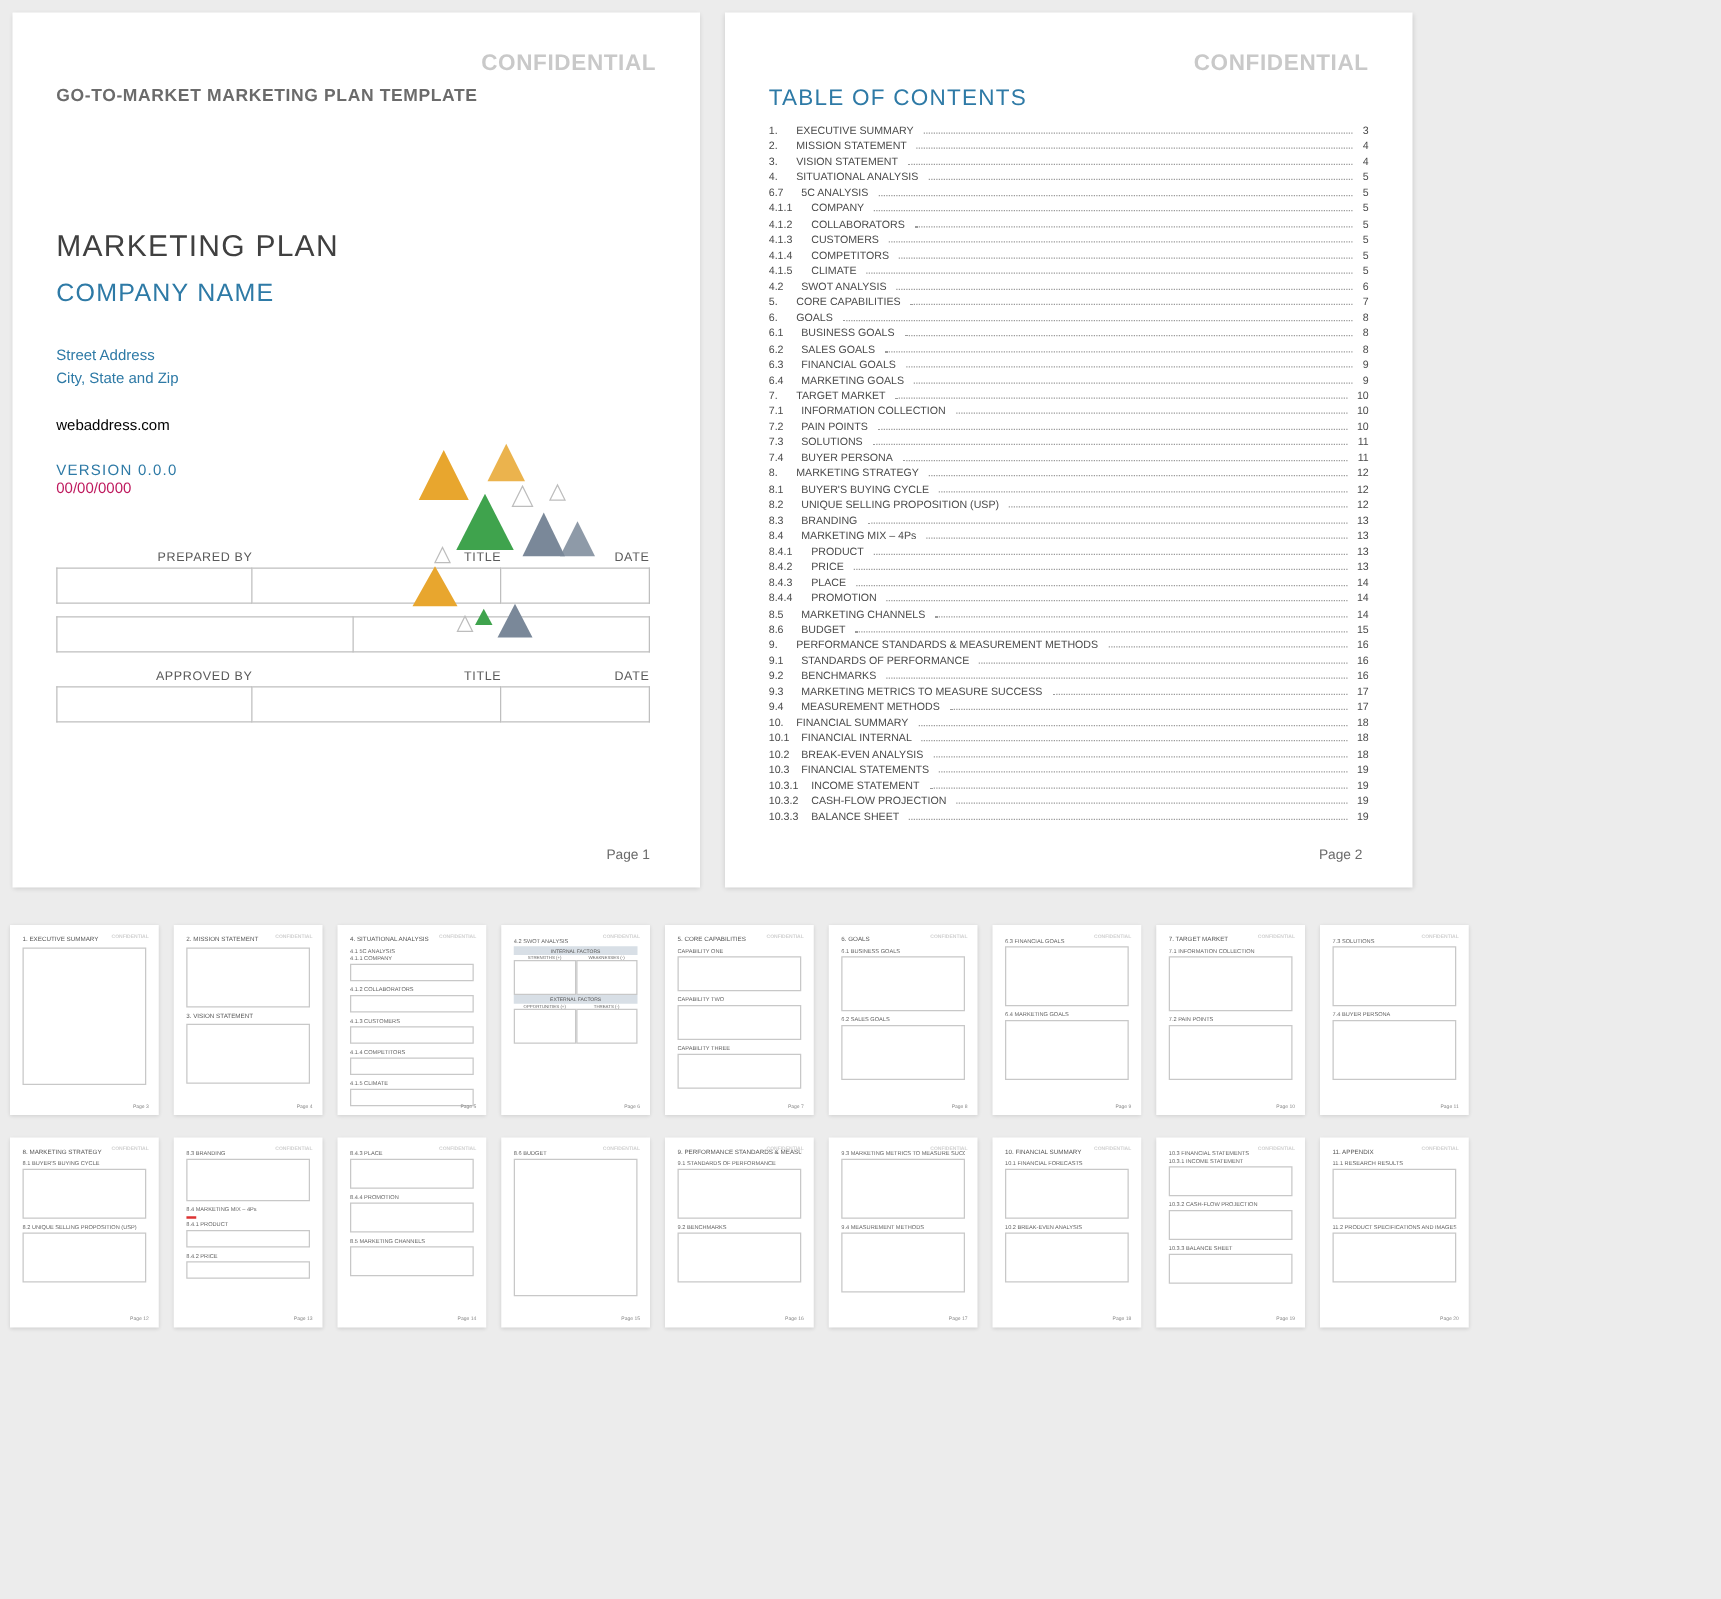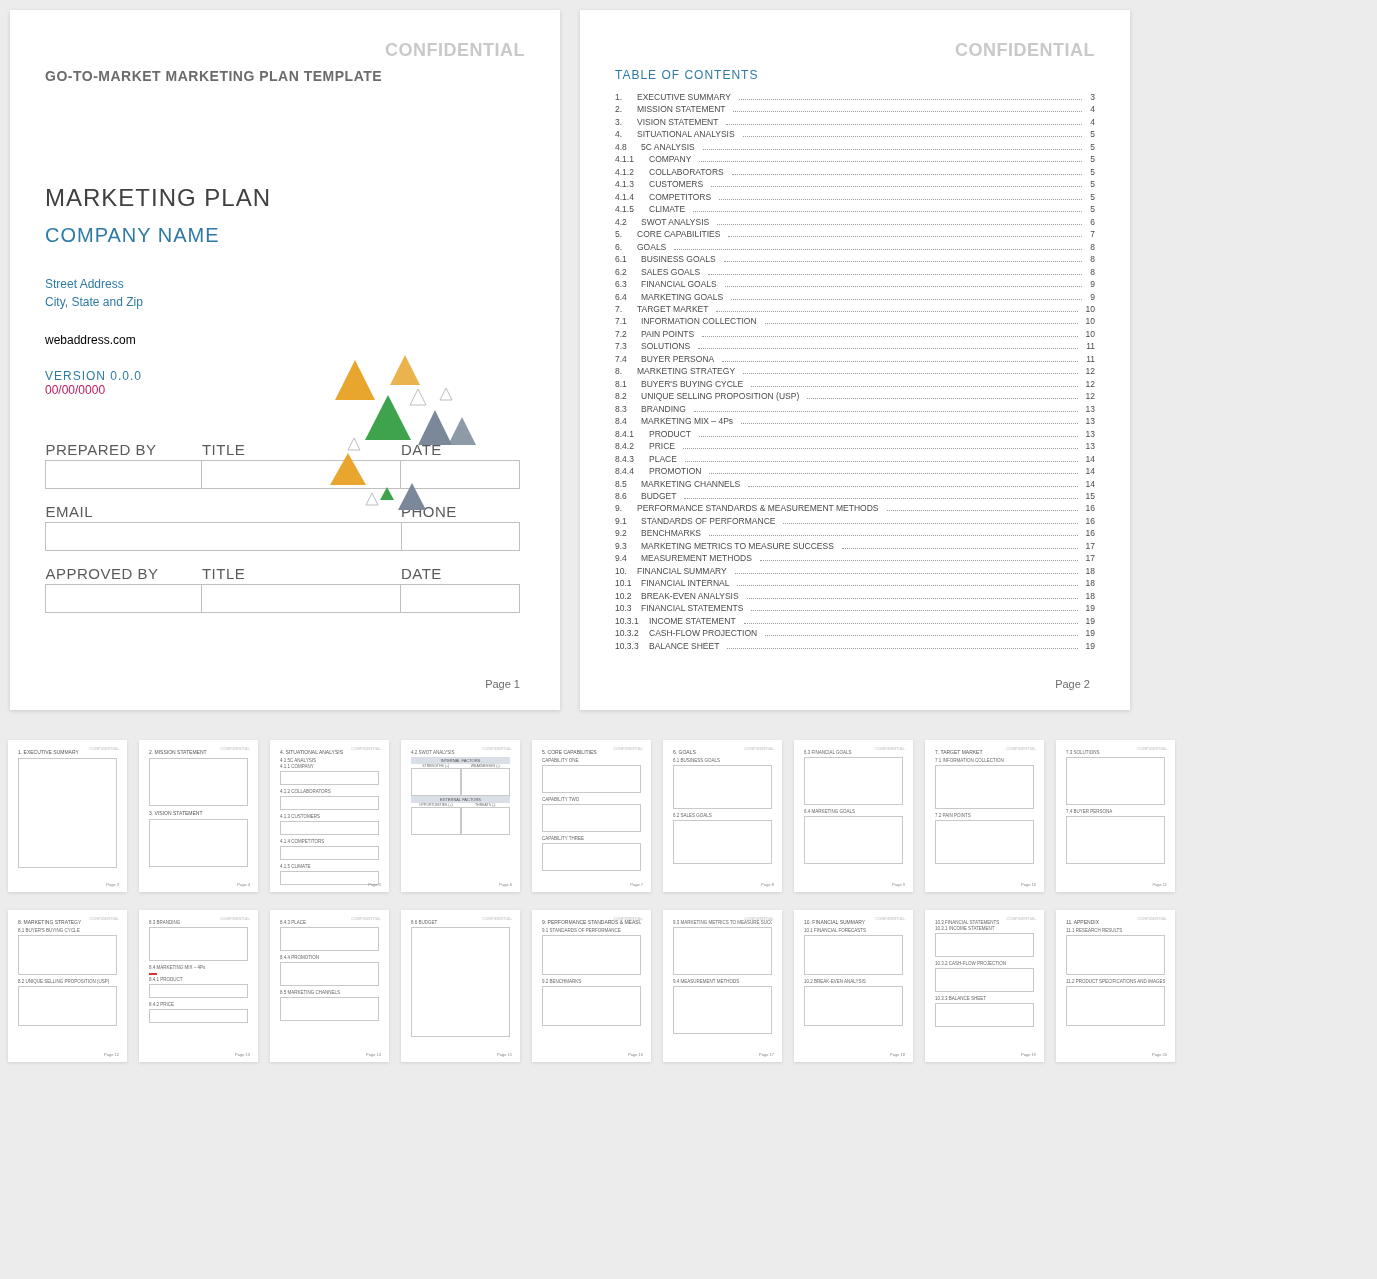--- a/index.html
+++ b/index.html
@@ -12,25 +12,25 @@
   .page1 h1 { font-size: 24px; font-weight: 400; color: #404040; margin-top: 100px; letter-spacing: 1px; }
   .page1 h2 { font-size: 20px; font-weight: 400; color: #2e7aa6; margin-top: 12px; letter-spacing: 1px; }
   .addr { color: #2e7aa6; font-size: 12px; margin-top: 28px; line-height: 1.5; }
   .web  { color: #000000; font-size: 12px; margin-top: 22px; }
   .ver  { color: #2e7aa6; font-size: 12px; margin-top: 22px; letter-spacing: 1px; }
   .date { color: #be185d; font-size: 12px; }
   .art { position: absolute; right: 60px; top: 335px; width: 210px; height: 180px; }
   .art svg { width: 100%; height: 100%; }
   .info-tables { margin-top: 40px; width: 475px; }
   .info-tables table { width: 100%; border-collapse: collapse; margin-bottom: 10px; }
-  .info-tables th { text-align: left; font-size: 15px; font-weight: 400; color: #5a5a5a; padding: 4px 0 2px; letter-spacing: .5px; }
+  .info-tables th { text-align: right; font-size: 10px; font-weight: 400; color: #5a5a5a; padding: 4px 0 2px; letter-spacing: .5px; }
   .info-tables td { border: 1px solid #bfbfbf; height: 28px; }
   .page-num { position: absolute; bottom: 20px; right: 40px; font-size: 11px; color: #6b6b6b; }
 
-  .toc-title { color: #2e7aa6; font-size: 12px; letter-spacing: 1px; margin-top: 30px; margin-bottom: 10px; }
+  .toc-title { color: #2e7aa6; font-size: 18px; letter-spacing: 1px; margin-top: 30px; margin-bottom: 10px; }
   .toc { font-size: 8.5px; color: #4a4a4a; height: 560px; overflow: hidden; }
   .toc .row { display: flex; align-items: baseline; margin: 0 0 1px; line-height: 1.35; }
   .toc .num { flex: 0 0 auto; padding-right: 12px; }
   .toc .lbl { flex: 0 0 auto; padding-right: 4px; white-space: nowrap; }
   .toc .dots { flex: 1 1 auto; border-bottom: 1px dotted #9a9a9a; margin: 0 4px 2px; }
   .toc .pg { flex: 0 0 auto; padding-left: 4px; }
   .ind1 { margin-left: 0;   } .ind1 .num{width:22px;}
   .ind2 { margin-left: 12px;} .ind2 .num{width:26px;}
   .ind3 { margin-left: 24px;} .ind3 .num{width:34px;}
 
@@ -94,24 +94,20 @@
         </tr>
         <tr>
               <td></td>
               <td></td>
               <td></td>
             </tr>
       </tbody>
         </table>
       <table>
         <tbody>
-            <tr>
-          <th style="width:75%">EMAIL</th>
-          <th style="width:25%">PHONE</th>
-        </tr>
         <tr>
               <td></td>
               <td></td>
             </tr>
       </tbody>
         </table>
       <table>
         <tbody>
             <tr>
           <th style="width:33%">APPROVED BY</th>
@@ -151,21 +147,21 @@
           <span class="dots"></span>
           <span class="pg">4</span>
         </div>
         <div class="row ind1">
           <span class="num">4.</span>
           <span class="lbl">SITUATIONAL ANALYSIS</span>
           <span class="dots"></span>
           <span class="pg">5</span>
         </div>
         <div class="row ind2">
-          <span class="num">4.8</span>
+          <span class="num">6.7</span>
           <span class="lbl">5C ANALYSIS</span>
           <span class="dots"></span>
           <span class="pg">5</span>
         </div>
         <div class="row ind3">
           <span class="num">4.1.1</span>
           <span class="lbl">COMPANY</span>
           <span class="dots"></span>
           <span class="pg">5</span>
         </div>

